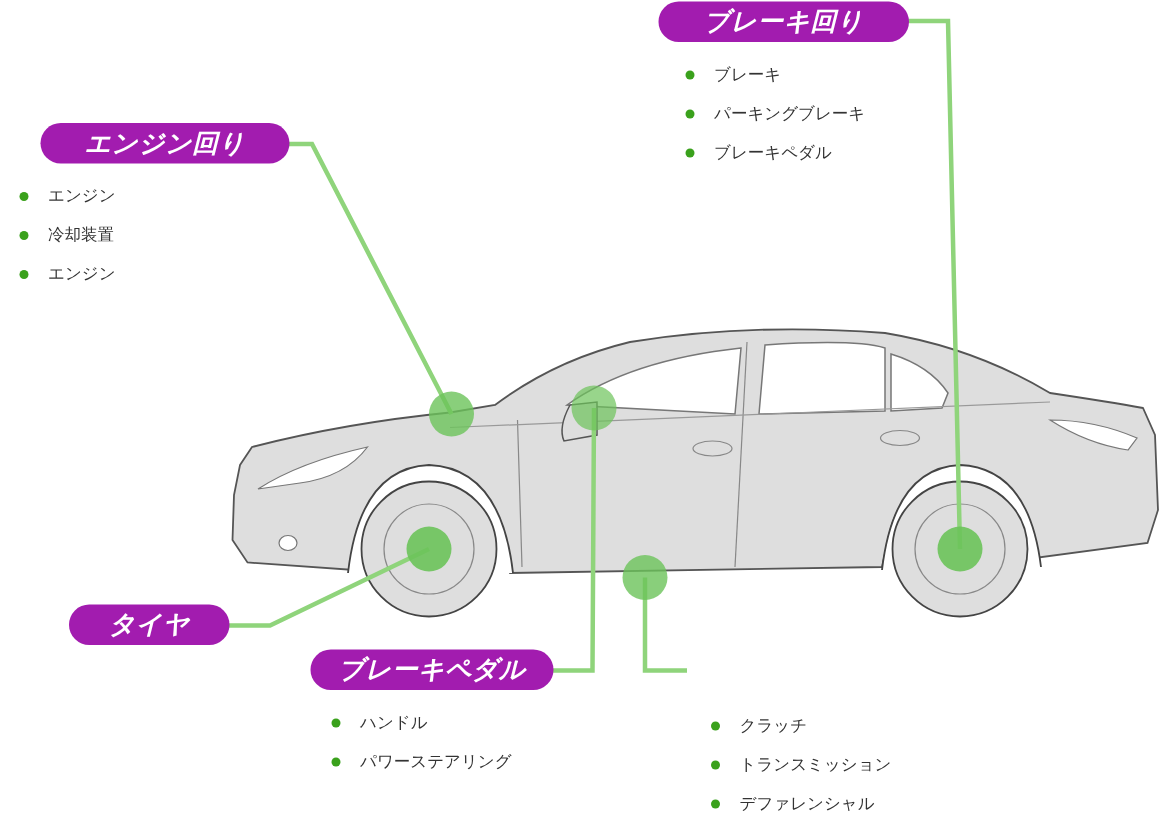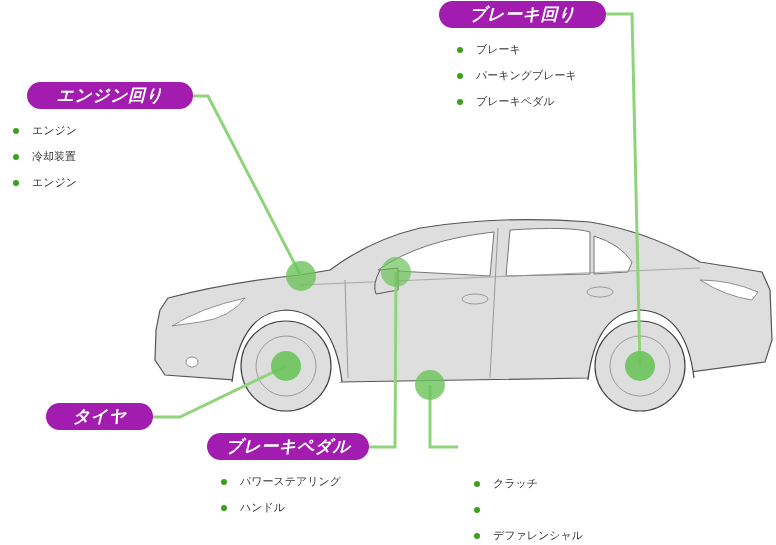--- a/index.html
+++ b/index.html
@@ -96,34 +96,35 @@
         <span>ブレーキペダル</span>
       </li>
   </ul>
 
   <div class="badge" style="left:46px;top:403px;width:107px;text-align:right;">タイヤ</div>
 
   <div class="badge" style="left:207px;top:433px;width:162px;">ブレーキペダル</div>
   <ul class="list" style="left:221px;top:469px;">
     <li>
         <span class="dot"></span>
-        <span>パワーステアリング</span>
+        <span>ハンドル</span>
       </li>
     <li>
         <span class="dot"></span>
-        <span>ハンドル</span>
+        <span>パワーステアリング</span>
       </li>
   </ul>
 
   <ul class="list" style="left:474px;top:471px;">
     <li>
         <span class="dot"></span>
         <span>クラッチ</span>
       </li>
     <li>
         <span class="dot"></span>
+        <span>トランスミッション</span>
       </li>
     <li>
         <span class="dot"></span>
         <span>デファレンシャル</span>
       </li>
   </ul>
 </div>
 
 </body></html>

